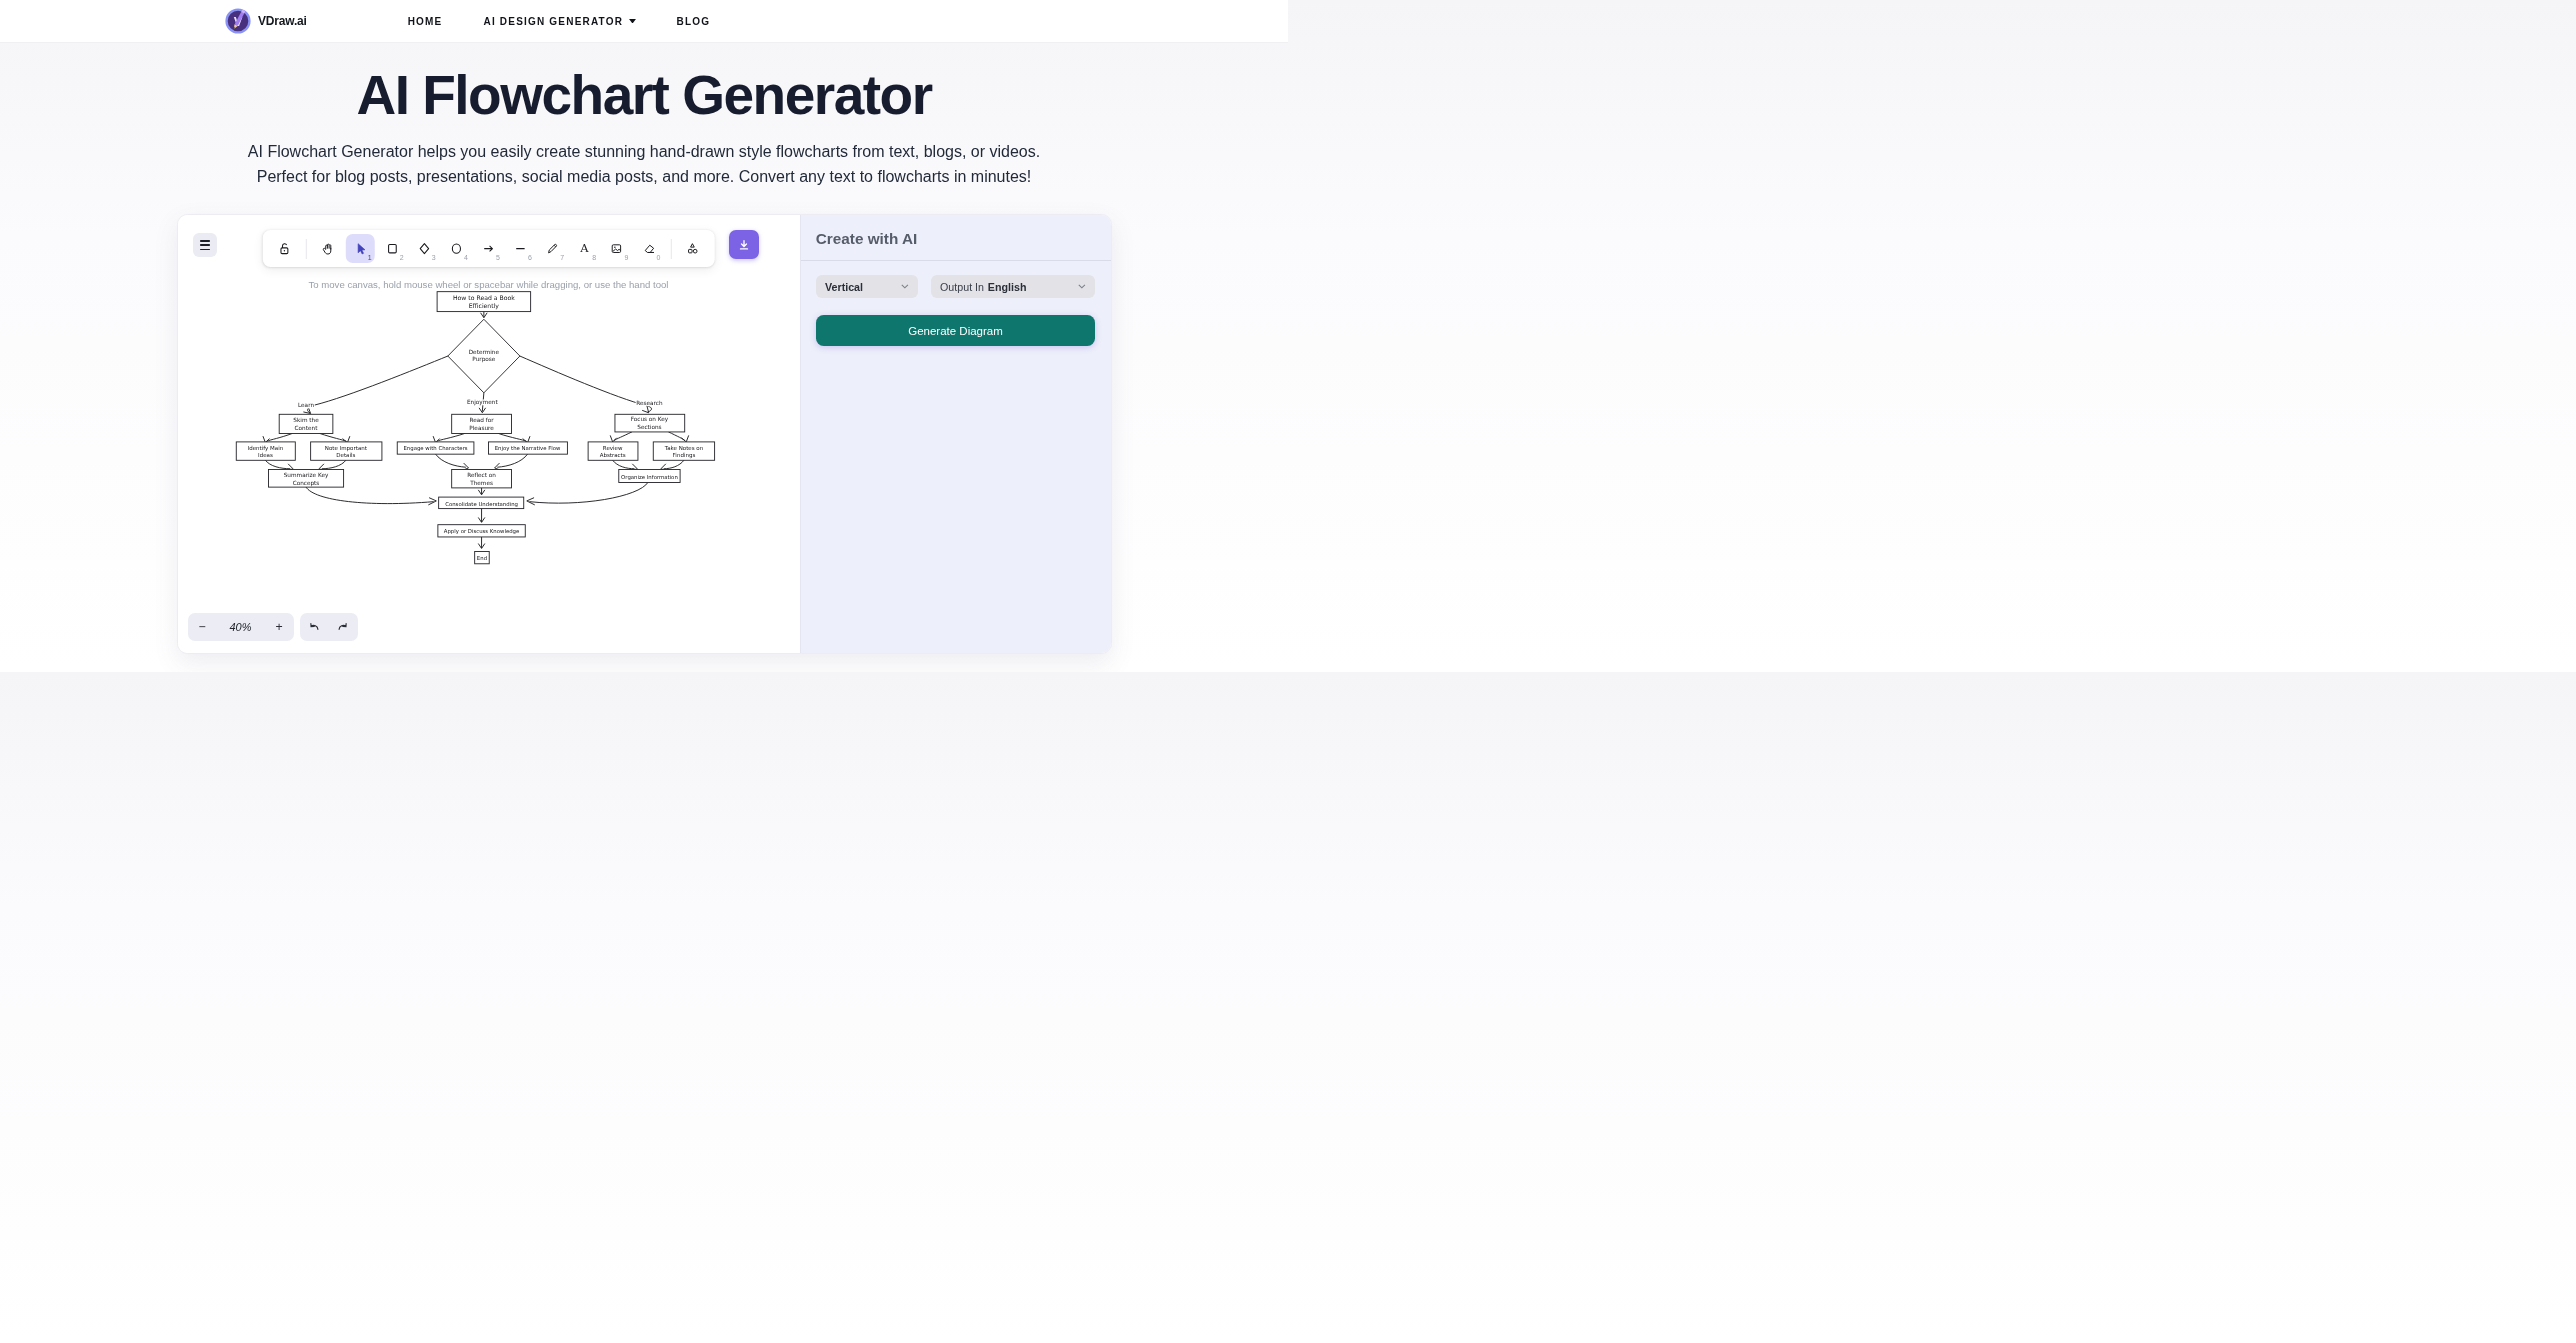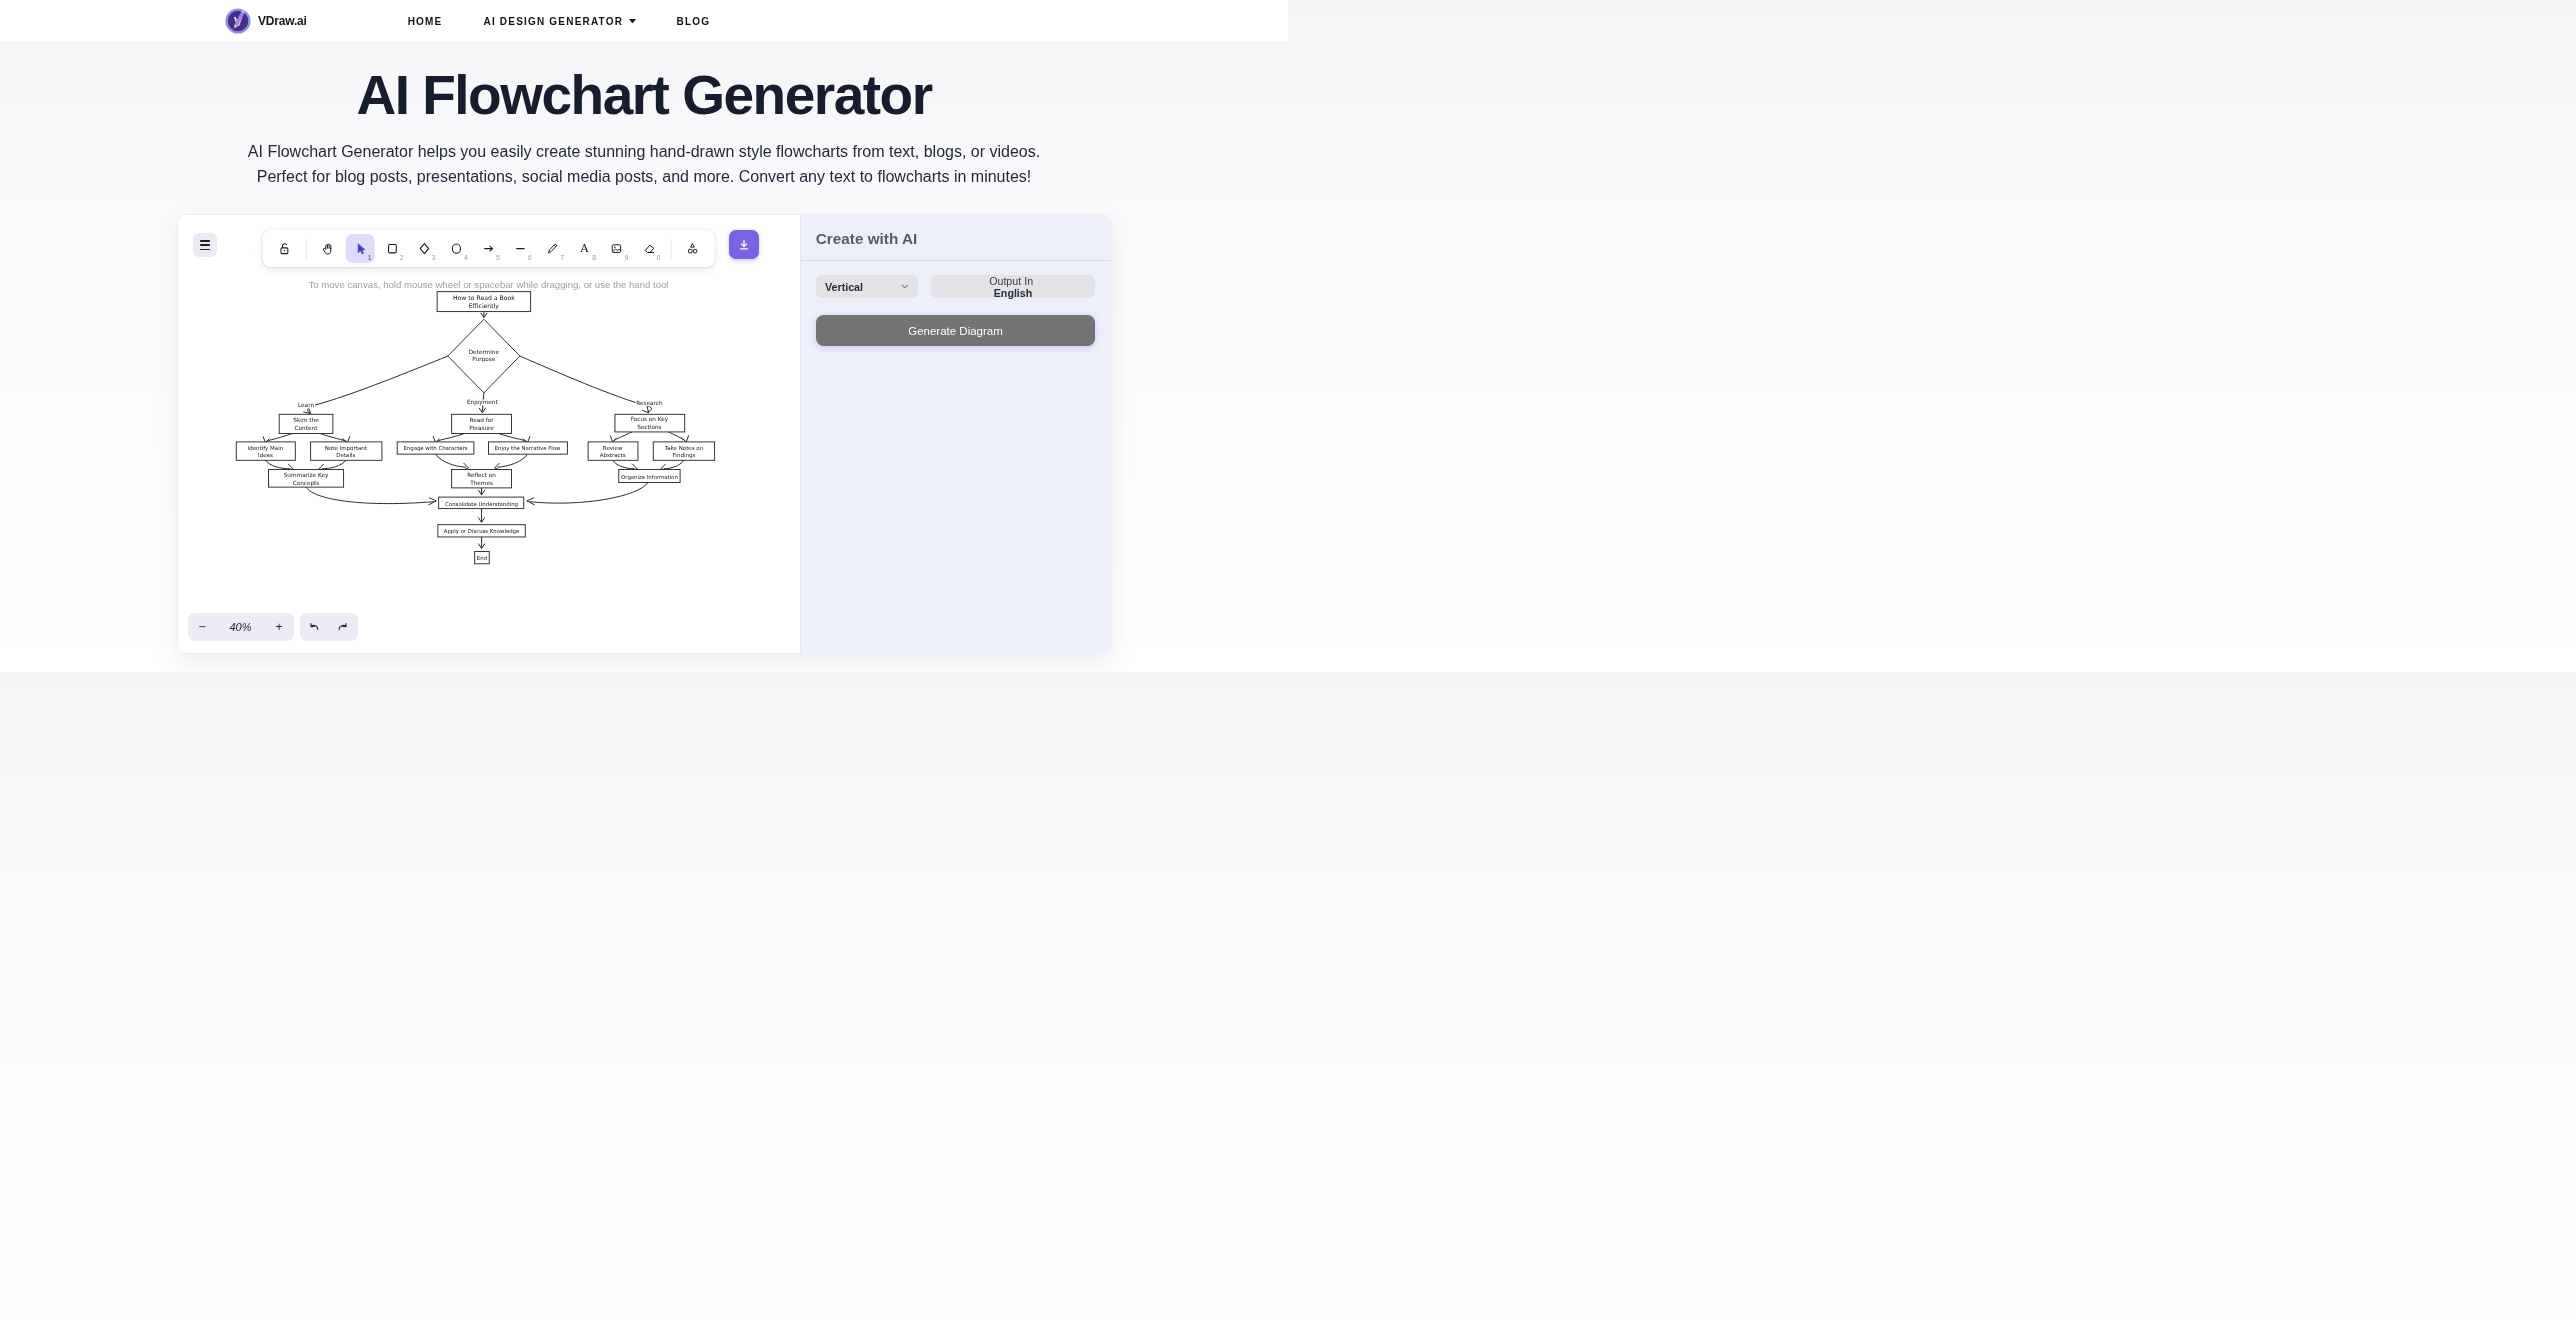--- a/index.html
+++ b/index.html
@@ -45,26 +45,26 @@
   .zoom-value { width:48px; text-align:center; font-size:11px; color:#23262e;font-style:italic; }
 
   
   .ai-panel { width:311px; height:100%; background:#edeffa; border-left:0.8px solid #e3e5f0; padding:0 15.3px; display:flex; flex-direction:column; }
   .panel-head { font-size:15.3px; font-weight:700; color:#565d6a; padding:15.3px 0 12.3px 0; }
   .panel-divider { height:0.8px; background:#d9dce8; margin:0 -15.3px; }
   .select-row { display:flex; gap:13px; margin-top:14px; }
   .select-pill { height:23px; background:#e2e2e7; border-radius:6.1px; display:flex; align-items:center; padding:0 9.2px; cursor:pointer; font-size:10.7px; color:#2b2f38; }
   .select-pill .grow { flex:1; }
   .sel-layout { width:103px; }
-  .sel-output { width:166px;flex-direction:column; }
+  .sel-output { width:166px; }
   .bold { font-weight:700; }
   .light { font-weight:400; color:#3a3f4a; margin-right:3.8px; }
   .prompt { margin-top:17px; height:278px; width:100%; background:#f2f4fb; border:0.8px solid #d7dbe8; border-radius:7.7px; resize:none; padding:10px 10.7px; font-family:"Liberation Sans", sans-serif; font-size:11.5px; color:#2b2f38; outline:none; }
   .prompt::placeholder { color:#9aa1ad; }
-  .generate-btn { margin-top:17px; height:31px; border:none; border-radius:7.7px; background:#737373; color:#ffffff; font-size:11.5px; font-family:"Liberation Sans", sans-serif; cursor:pointer; box-shadow:0 1.5px 6.1px rgba(124,99,230,0.30); }
+  .generate-btn { margin-top:17px; height:31px; border:none; border-radius:7.7px; background:#0f766e; color:#ffffff; font-size:11.5px; font-family:"Liberation Sans", sans-serif; cursor:pointer; box-shadow:0 1.5px 6.1px rgba(124,99,230,0.30); }
 
   
   .fc-text { font-family:"DejaVu Sans", sans-serif; fill:#17171c; }
   .fc-halo { stroke:#ffffff; stroke-width:3px; paint-order:stroke; }
 </style>
 </head>
 <body>
 
 <header class="nav">
   <div class="brand">

